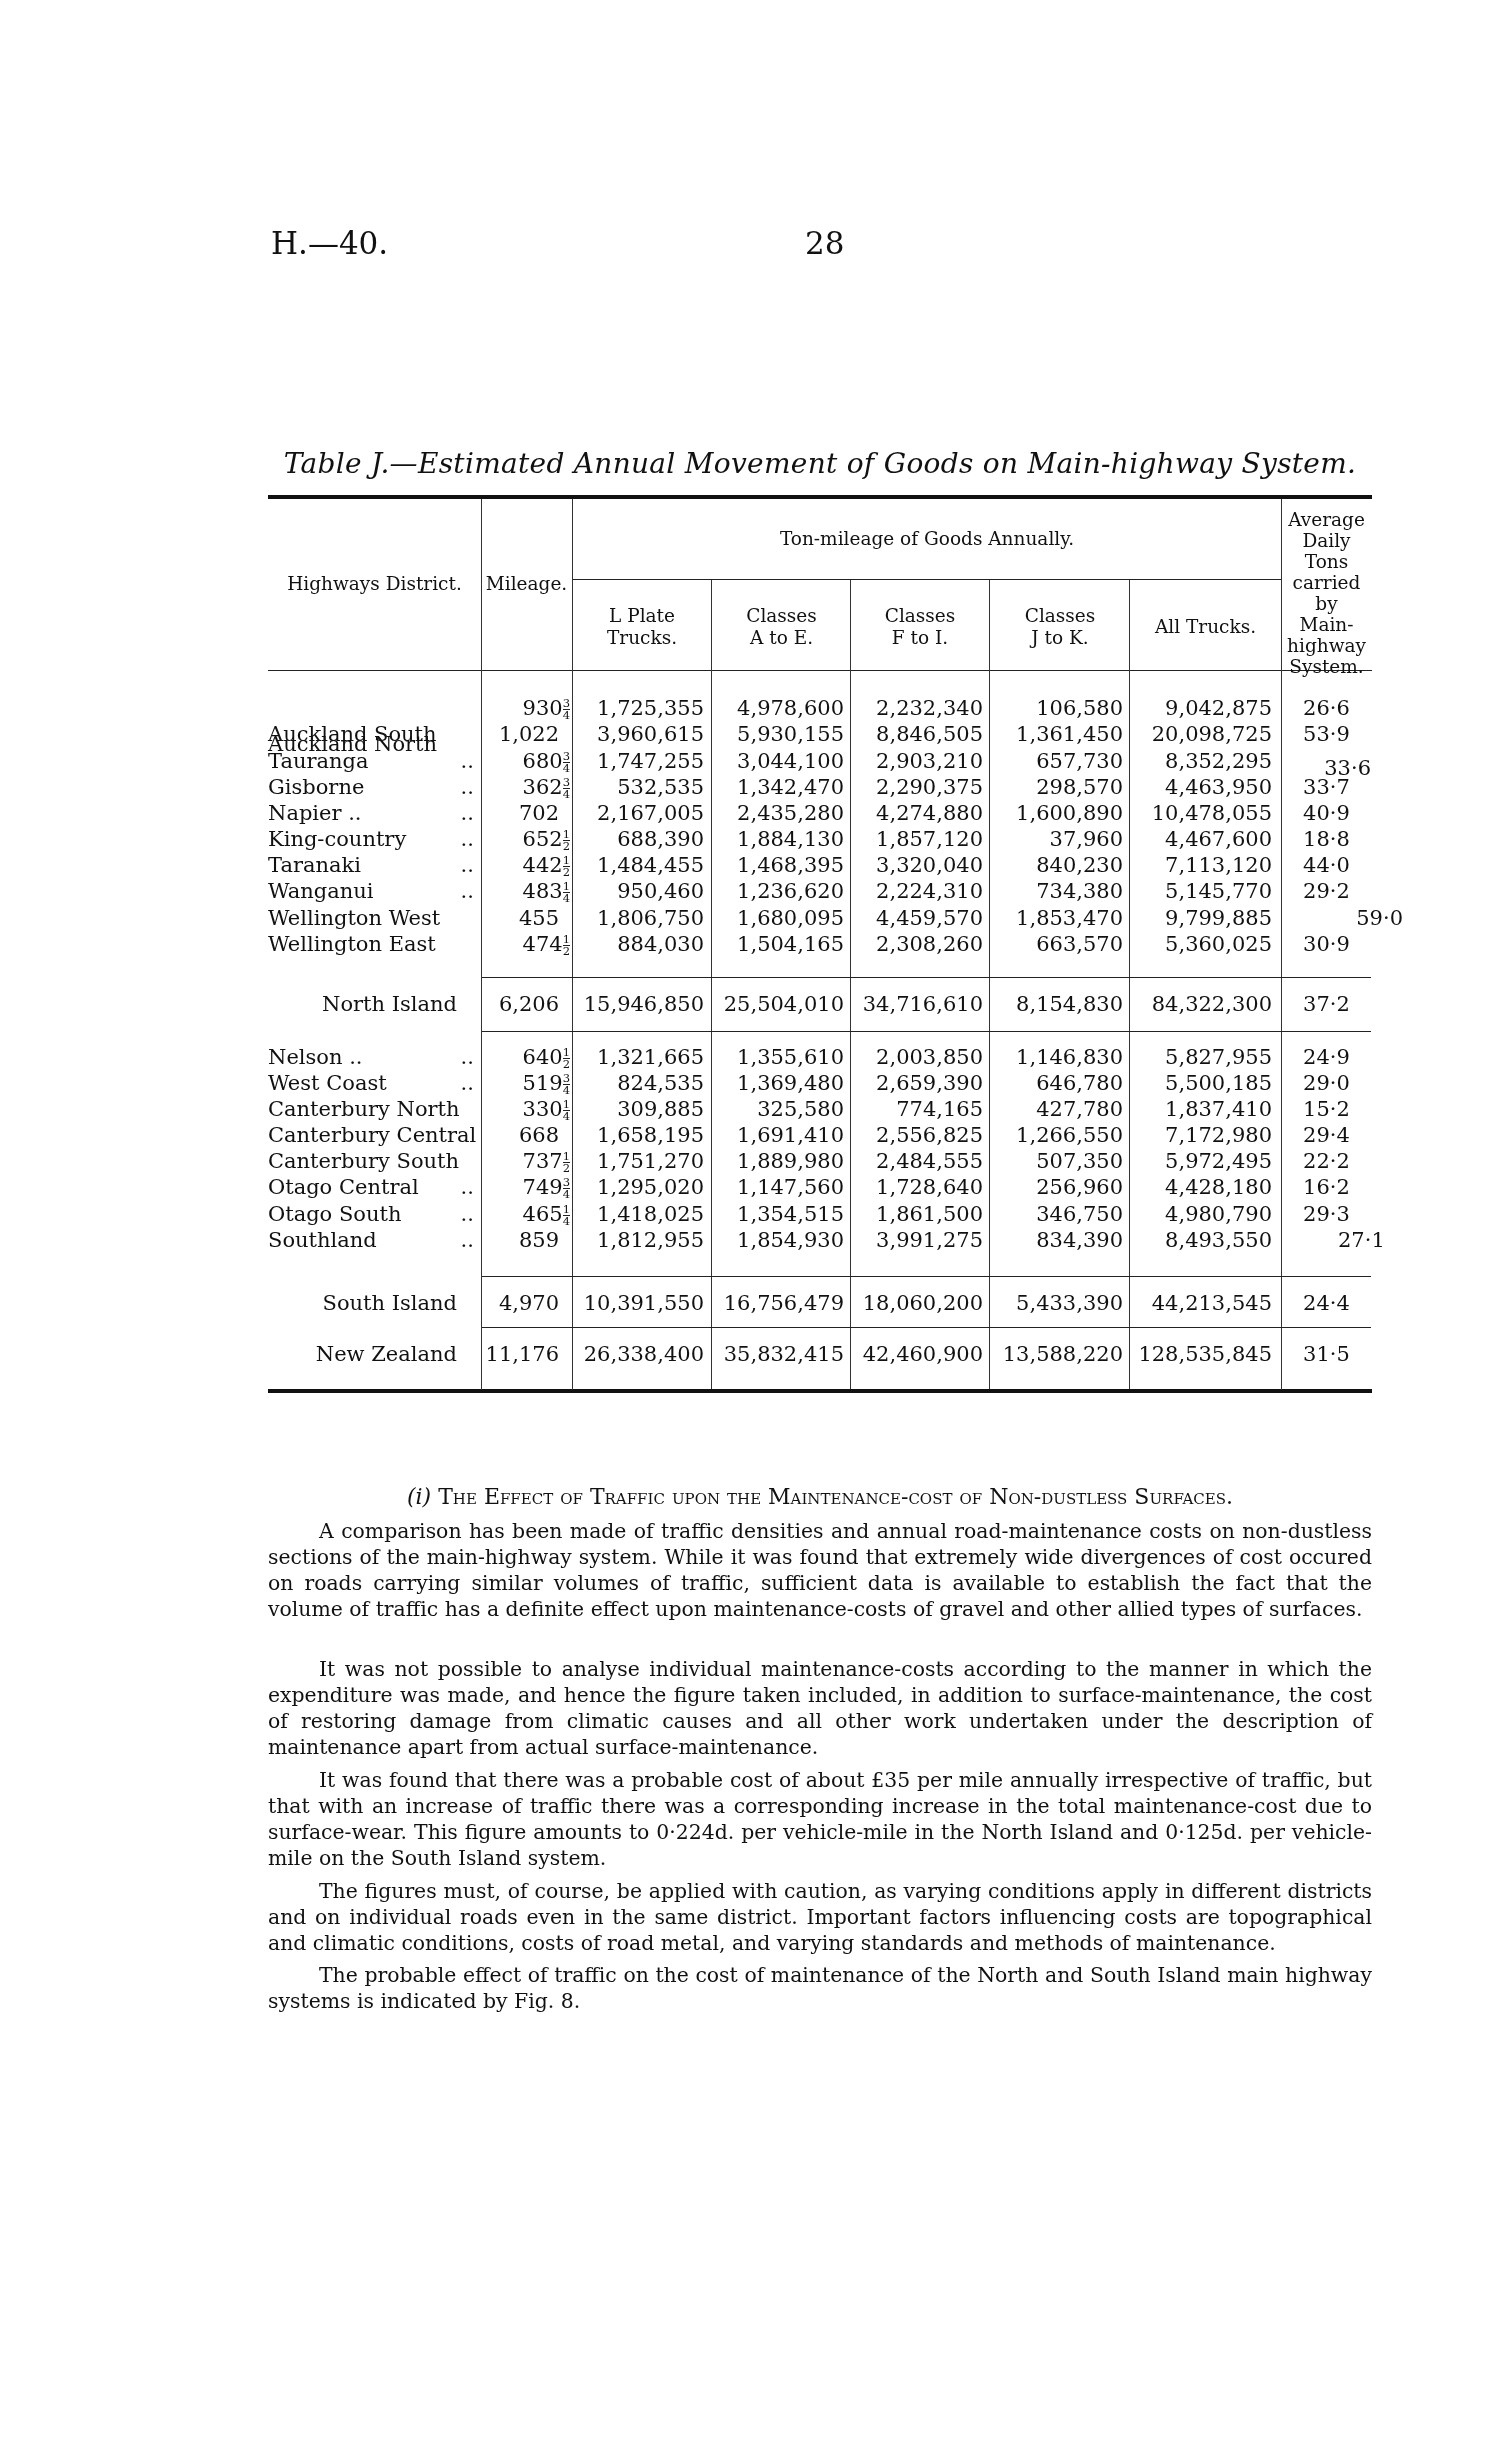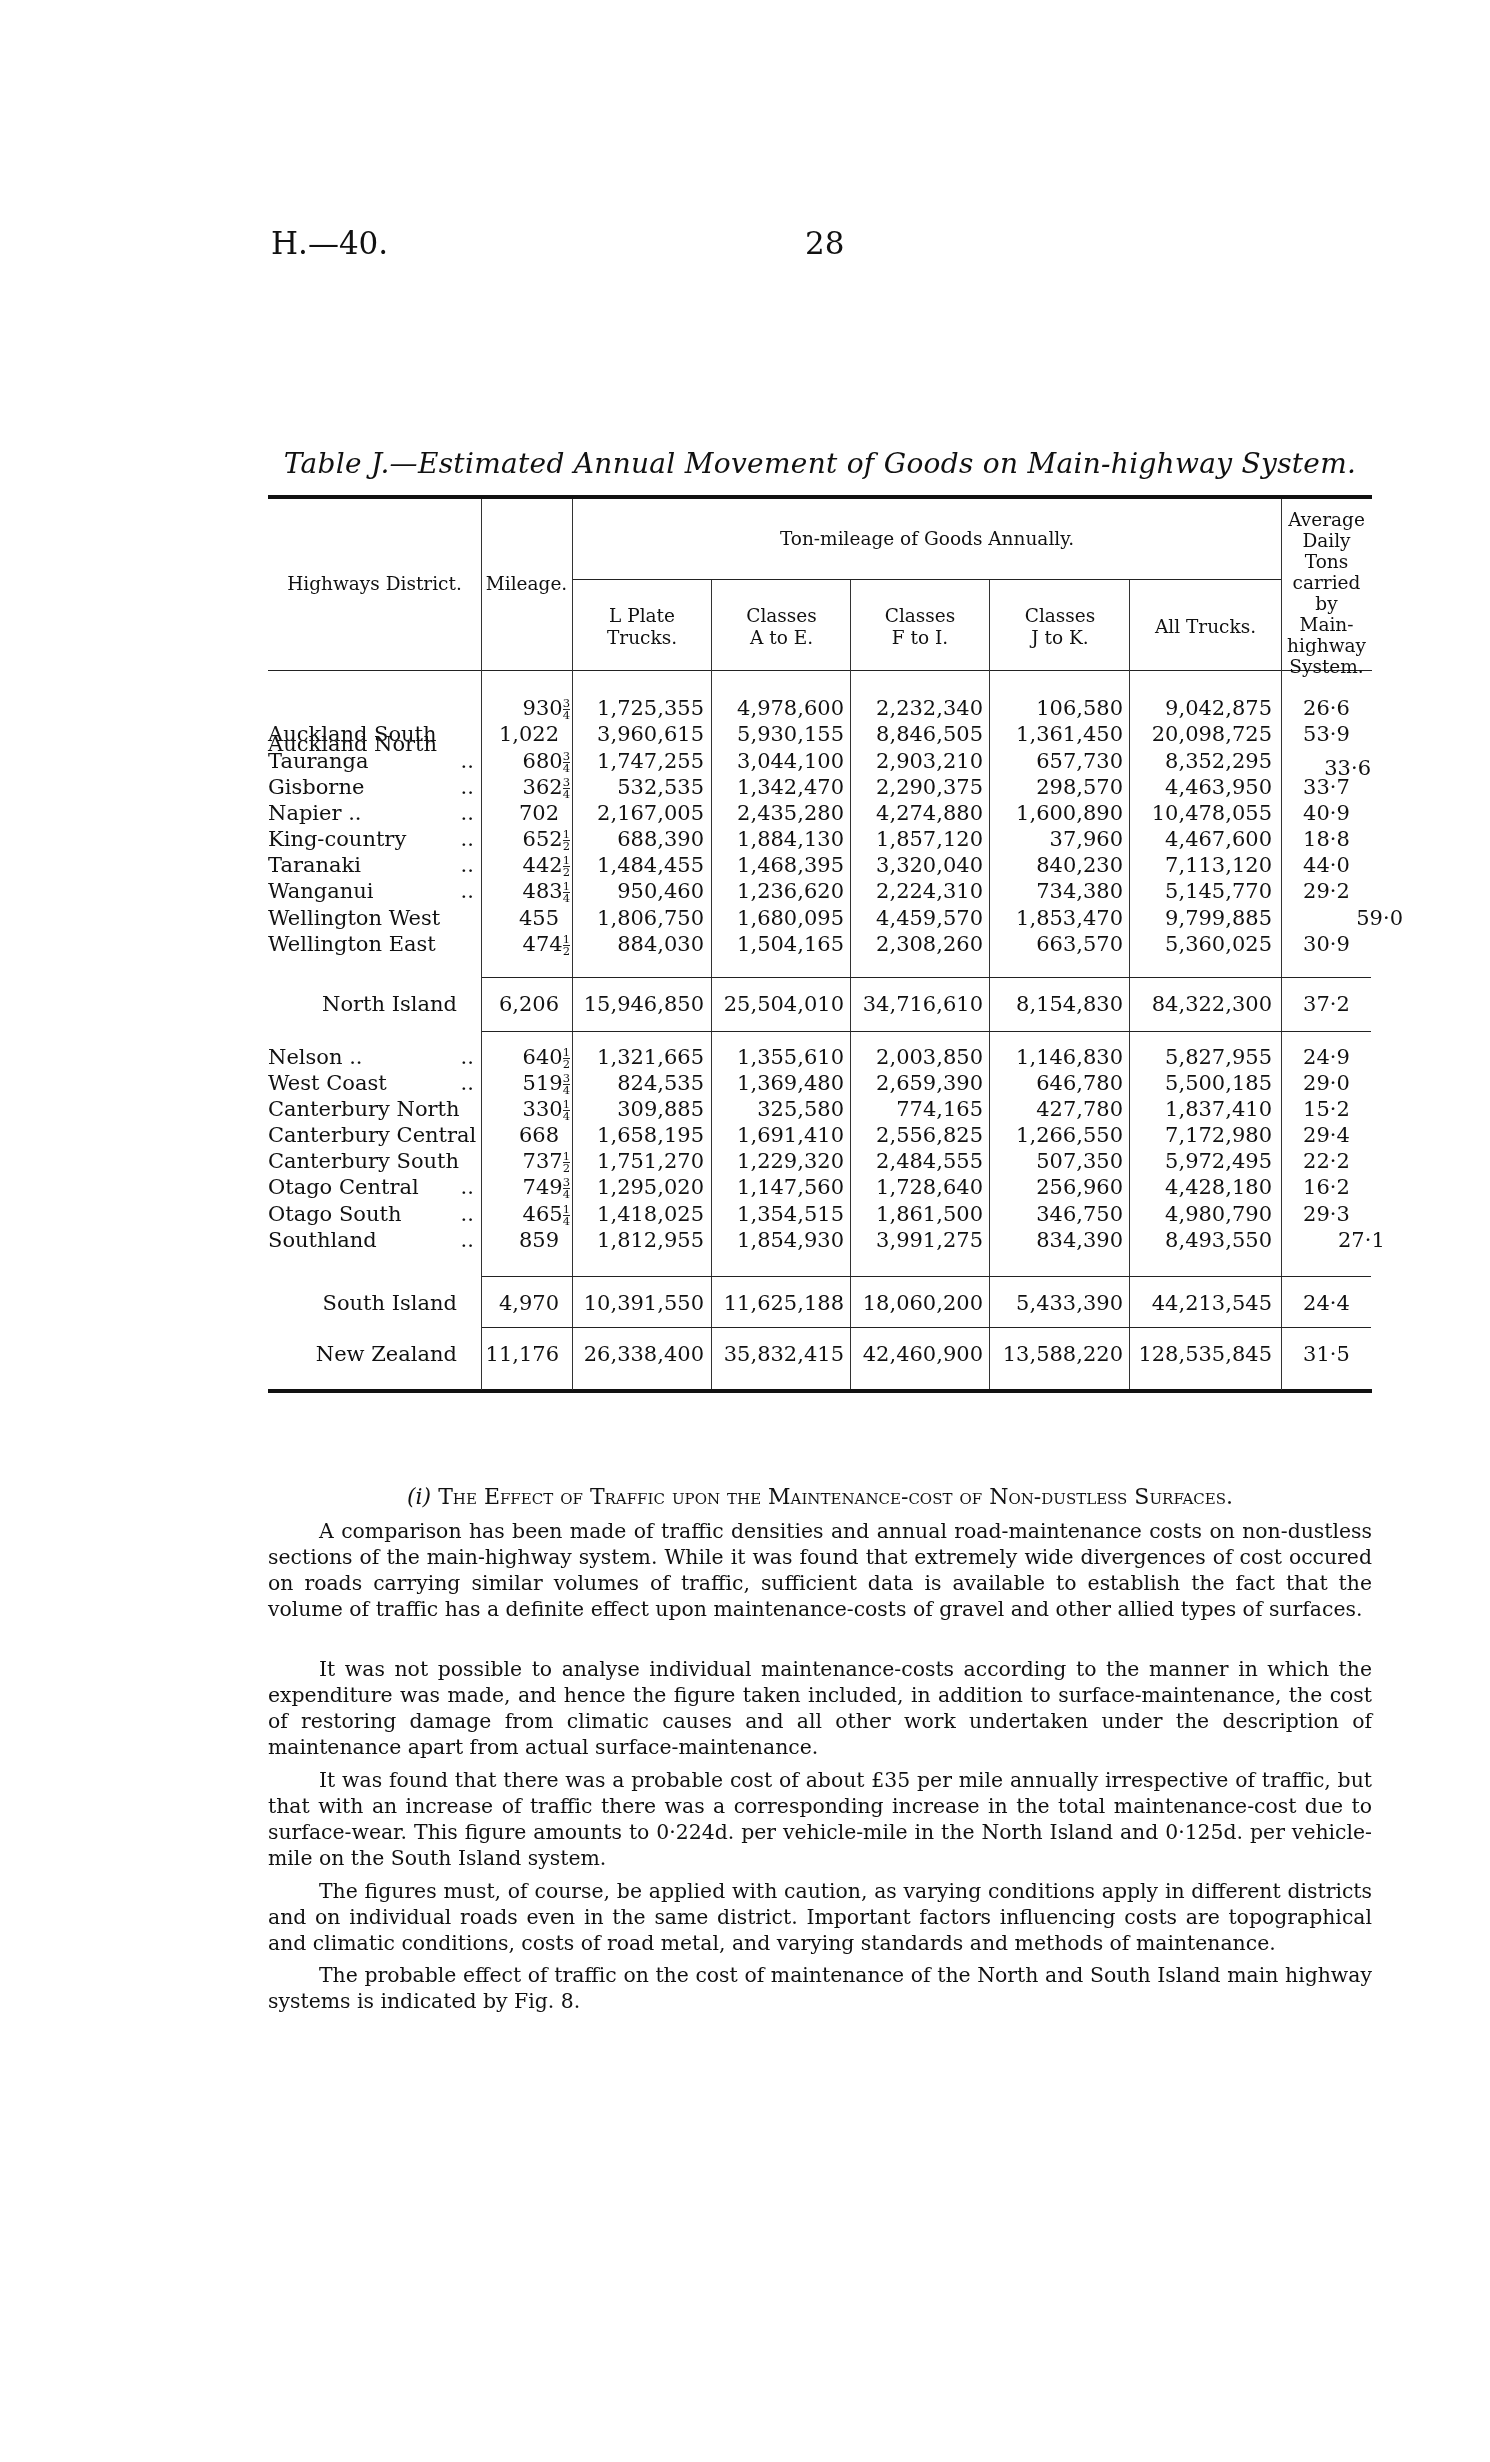--- a/index.html
+++ b/index.html
@@ -204,21 +204,21 @@
       <div class="cell num" style="left:214px;width:77px;top:627px"><span>668</span></div>
       <div class="cell num" style="left:305px;width:131px;top:627px">1,658,195</div>
       <div class="cell num" style="left:445px;width:131px;top:627px">1,691,410</div>
       <div class="cell num" style="left:583px;width:132px;top:627px">2,556,825</div>
       <div class="cell num" style="left:723px;width:132px;top:627px">1,266,550</div>
       <div class="cell num" style="left:862px;width:142px;top:627px">7,172,980</div>
       <div class="cell" style="left:1014px;width:89px;top:627px;text-align:center">29·4</div>
       <div class="cell" style="left:0px;width:211px;top:653px;"><span>Canterbury South</span></div>
       <div class="cell num" style="left:214px;width:88px;top:653px"><span>737</span><span class="frac"><span class="n">1</span><span>2</span></span></div>
       <div class="cell num" style="left:305px;width:131px;top:653px">1,751,270</div>
-      <div class="cell num" style="left:445px;width:131px;top:653px">1,229,320</div>
+      <div class="cell num" style="left:445px;width:131px;top:653px">1,889,980</div>
       <div class="cell num" style="left:583px;width:132px;top:653px">2,484,555</div>
       <div class="cell num" style="left:723px;width:132px;top:653px">507,350</div>
       <div class="cell num" style="left:862px;width:142px;top:653px">5,972,495</div>
       <div class="cell" style="left:1014px;width:89px;top:653px;text-align:center">22·2</div>
       <div class="cell" style="left:0px;width:211px;top:679px;"><span>Otago Central</span><span class="dots" style="right:5.1px">..</span></div>
       <div class="cell num" style="left:214px;width:88px;top:679px"><span>749</span><span class="frac"><span class="n">3</span><span>4</span></span></div>
       <div class="cell num" style="left:305px;width:131px;top:679px">1,295,020</div>
       <div class="cell num" style="left:445px;width:131px;top:679px">1,147,560</div>
       <div class="cell num" style="left:583px;width:132px;top:679px">1,728,640</div>
       <div class="cell num" style="left:723px;width:132px;top:679px">256,960</div>
@@ -240,21 +240,21 @@
       <div class="cell num" style="left:723px;width:132px;top:732px">834,390</div>
       <div class="cell num" style="left:862px;width:142px;top:732px">8,493,550</div>
       <div class="cell" style="left:1070px;width:89px;top:732px;text-align:left">27·1</div>
     </div>
 
   <div class="rule-thin" style="top:781px;left:214px;width:889px"></div>
   <div id="south-total">
       <div class="cell" style="left:0px;width:211px;top:795px;text-align:right;padding-right:22px;box-sizing:border-box;"><span>South Island</span></div>
       <div class="cell num" style="left:214px;width:77px;top:795px"><span>4,970</span></div>
       <div class="cell num" style="left:305px;width:131px;top:795px">10,391,550</div>
-      <div class="cell num" style="left:445px;width:131px;top:795px">11,625,188</div>
+      <div class="cell num" style="left:445px;width:131px;top:795px">16,756,479</div>
       <div class="cell num" style="left:583px;width:132px;top:795px">18,060,200</div>
       <div class="cell num" style="left:723px;width:132px;top:795px">5,433,390</div>
       <div class="cell num" style="left:862px;width:142px;top:795px">44,213,545</div>
       <div class="cell" style="left:1014px;width:89px;top:795px;text-align:center">24·4</div>
     </div>
   <div class="rule-thin" style="top:832px;left:214px;width:889px"></div>
   <div id="nz-total">
       <div class="cell" style="left:0px;width:211px;top:846px;text-align:right;padding-right:22px;box-sizing:border-box;"><span>New Zealand</span></div>
       <div class="cell num" style="left:214px;width:77px;top:846px"><span>11,176</span></div>
       <div class="cell num" style="left:305px;width:131px;top:846px">26,338,400</div>

